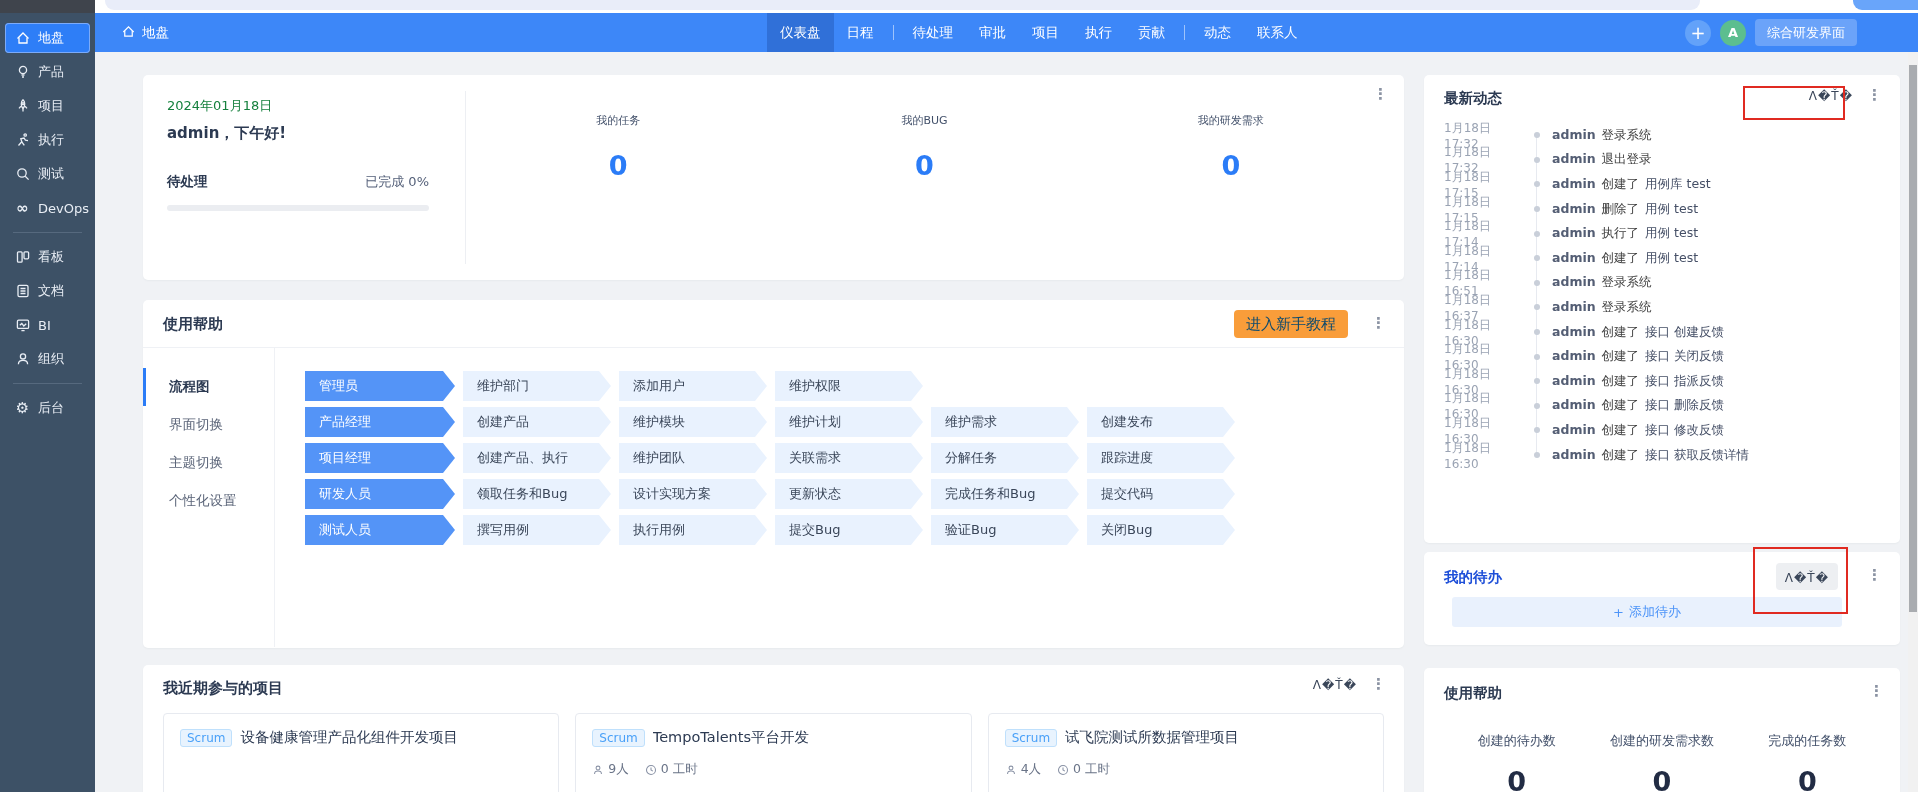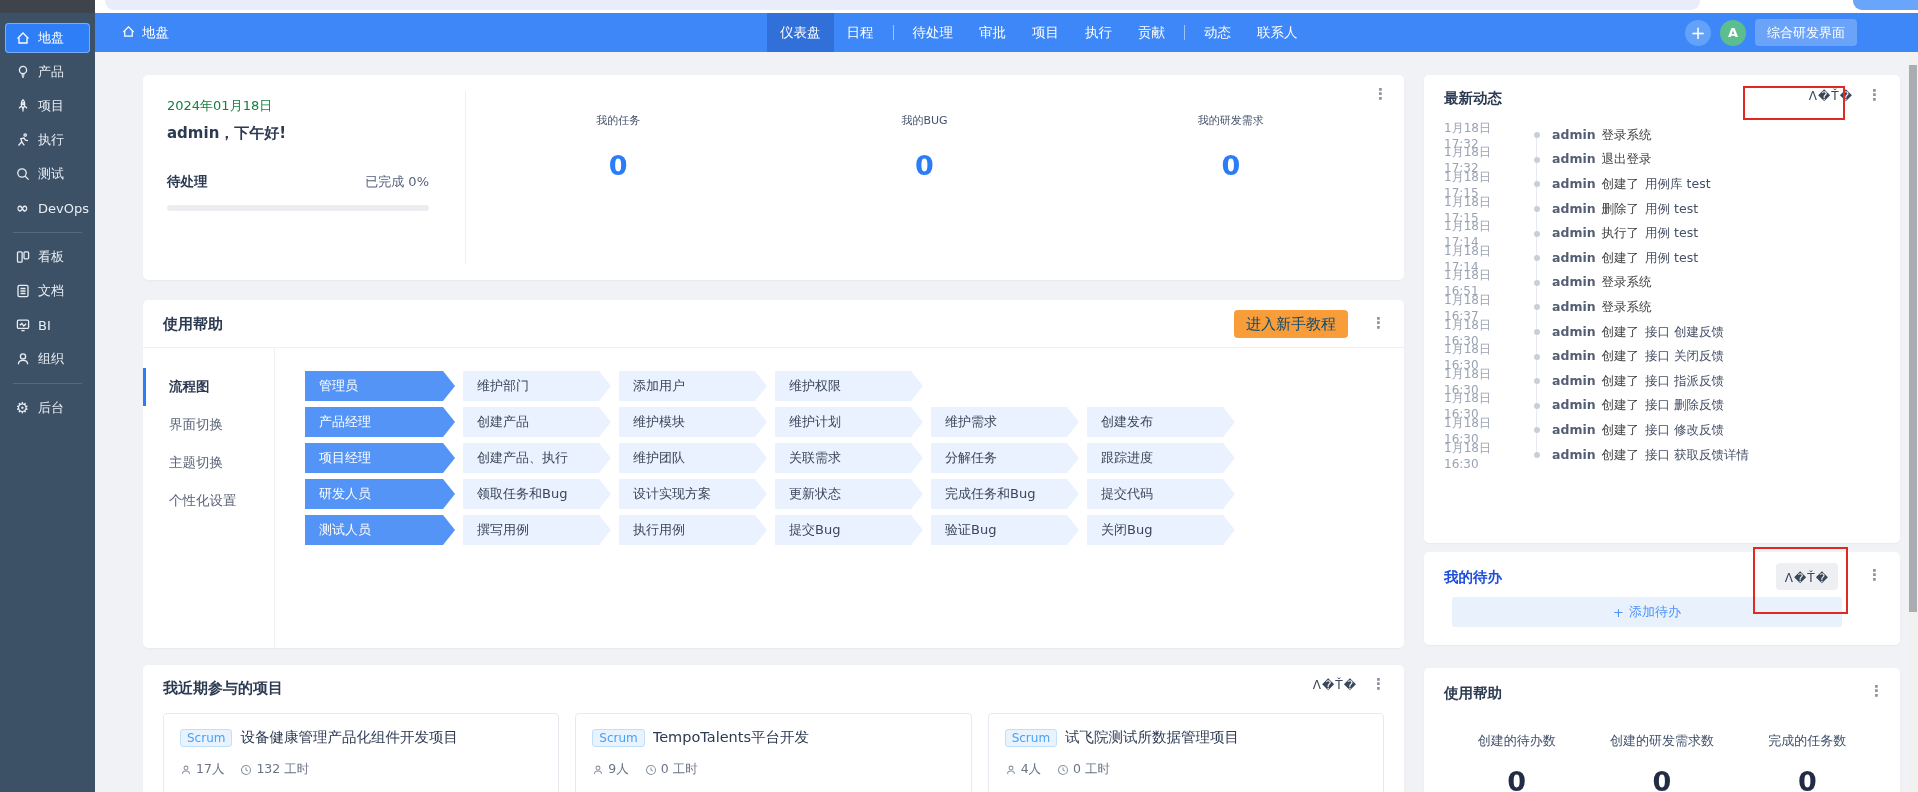--- a/index.html
+++ b/index.html
@@ -333,36 +333,20 @@
     <div class="proj-tools">
       <span class="garbled">Λ�Ť�</span>
       <span class="kebab" style="position:static">⋮</span>
     </div>
     <div class="proj-row">
 
         <div class="proj-card">
           <div class="proj-head">
             <span class="scrum-badge">Scrum</span>
             <span class="proj-name">设备健康管理产品化组件开发项目</span>
-          </div>
-          <div class="proj-meta">
-            <span class="meta-item">
-              <svg width="12" height="12" viewBox="0 0 16 16" fill="none" stroke="#8a93a6" stroke-width="1.4">
-                <circle cx="8" cy="5.4" r="2.6"></circle>
-                <path d="M3.4 13.2 C3.4 10.6 5.4 9.4 8 9.4 C10.6 9.4 12.6 10.6 12.6 13.2"></path>
-              </svg>
-              <span>17人</span>
-            </span>
-            <span class="meta-item">
-              <svg width="12" height="12" viewBox="0 0 16 16" fill="none" stroke="#8a93a6" stroke-width="1.4">
-                <circle cx="8" cy="8" r="6"></circle>
-                <path d="M8 4.5 V8 L10.5 9.5"></path>
-              </svg>
-              <span>132 工时</span>
-            </span>
           </div>
         </div>
 
         <div class="proj-card">
           <div class="proj-head">
             <span class="scrum-badge">Scrum</span>
             <span class="proj-name">TempoTalents平台开发</span>
           </div>
           <div class="proj-meta">
             <span class="meta-item">

